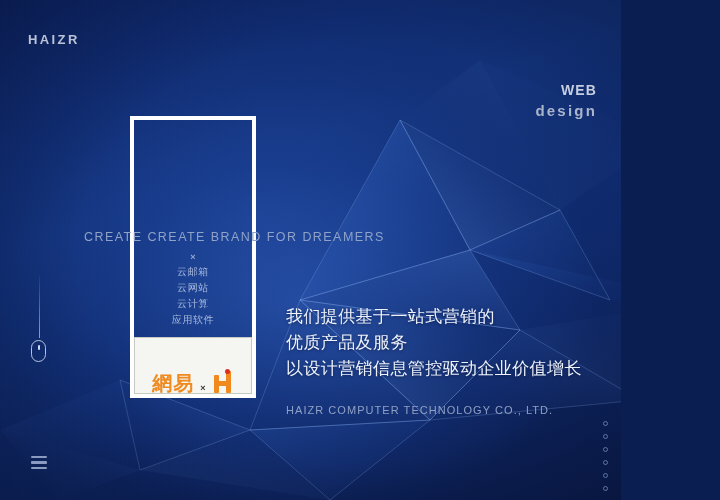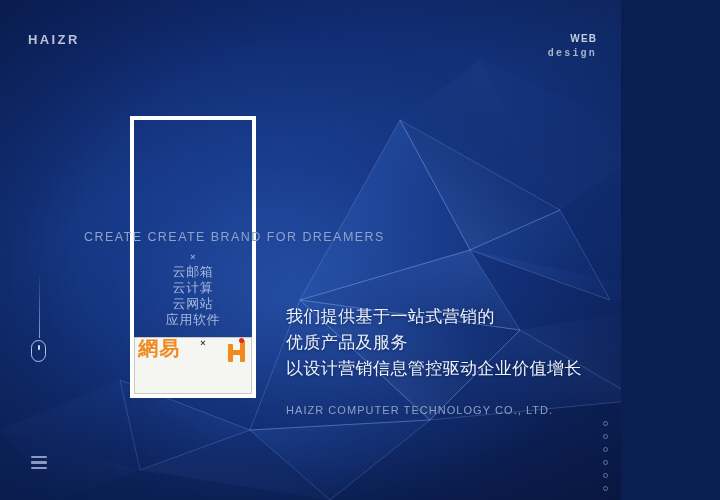--- a/index.html
+++ b/index.html
@@ -37,22 +37,22 @@
   
   .brand-logo {
     position:absolute; left:28px; top:32px;
     font-size:13px; font-weight:bold; letter-spacing:2.4px;
     color:#b9c2d6;
   }
   .web-design {
     position:absolute; right:24px; top:32px;
     text-align:right; line-height:1.45;
   }
-  .web-design .l1 { font-size:10px; font-weight:bold; letter-spacing:1.1px; color:#c6cee0; }
-  .web-design .l2 { font-size:10px; font-weight:bold; letter-spacing:2.2px; color:#aab5cc;font-family:Liberation Mono, monospace; }
+  .web-design .l1 { font-size:14px; font-weight:bold; letter-spacing:1.1px; color:#c6cee0;margin-top:48px; }
+  .web-design .l2 { font-size:15px; font-weight:bold; letter-spacing:2.2px; color:#aab5cc; }
 
   
   .frame {
     position:absolute; left:130px; top:116px;
     width:126px; height:282px;
     border:4px solid #ffffff;
     border-bottom:none;
   }
   .frame-bottom {
     position:absolute; left:130px; top:394px;
@@ -80,32 +80,32 @@
   
   .menu-x {
     position:absolute; left:130px; top:252px; width:126px;
     text-align:center; color:#93a6cd; font-size:9px; font-weight:bold;
   }
   .vmenu {
     position:absolute; left:130px; top:264px; width:126px;
     text-align:center;
   }
   .vmenu .item {
-    font-size:13px; color:#a9bade; line-height:16px;
+    font-size:10px; color:#a9bade; line-height:16px;
     letter-spacing:0.6px;
   }
 
   
   .logo-box {
     position:absolute; left:134px; top:337px;
     width:118px; height:57px;
     background:#f5f5f2;
     border:1px solid #c9c9c4;
-    display:flex; align-items:flex-start; justify-content:center;
-    gap:20px;
+    display:flex; align-items:flex-end; justify-content:center;
+    gap:6px;
   }
   .netease {
     font-size:20px; font-weight:bold; color:#f08a1e;
     font-family:"DejaVu Sans","Liberation Sans",sans-serif;
     letter-spacing:1px; line-height:1;
   }
   .logo-x { font-size:9px; color:#3a3a3a; font-weight:bold; }
   .h-mark {
     position:relative; width:22px; height:24px;
   }
@@ -236,22 +236,22 @@
   </div>
 
   <div class="frame"></div>
   <div class="frame-bottom"></div>
 
   <div class="subhead">CREATE CREATE BRAND FOR DREAMERS</div>
 
   <div class="menu-x">×</div>
   <div class="vmenu">
     <div class="item">云邮箱</div>
+    <div class="item">云网站</div>
     <div class="item">云计算</div>
-    <div class="item">云网站</div>
     <div class="item">应用软件</div>
   </div>
 
   <div class="logo-box">
     <span class="netease">網易</span>
     <span class="logo-x">×</span>
     <span class="h-mark">
       <span class="stem-l"></span>
       <span class="bar"></span>
       <span class="stem-r"></span>

